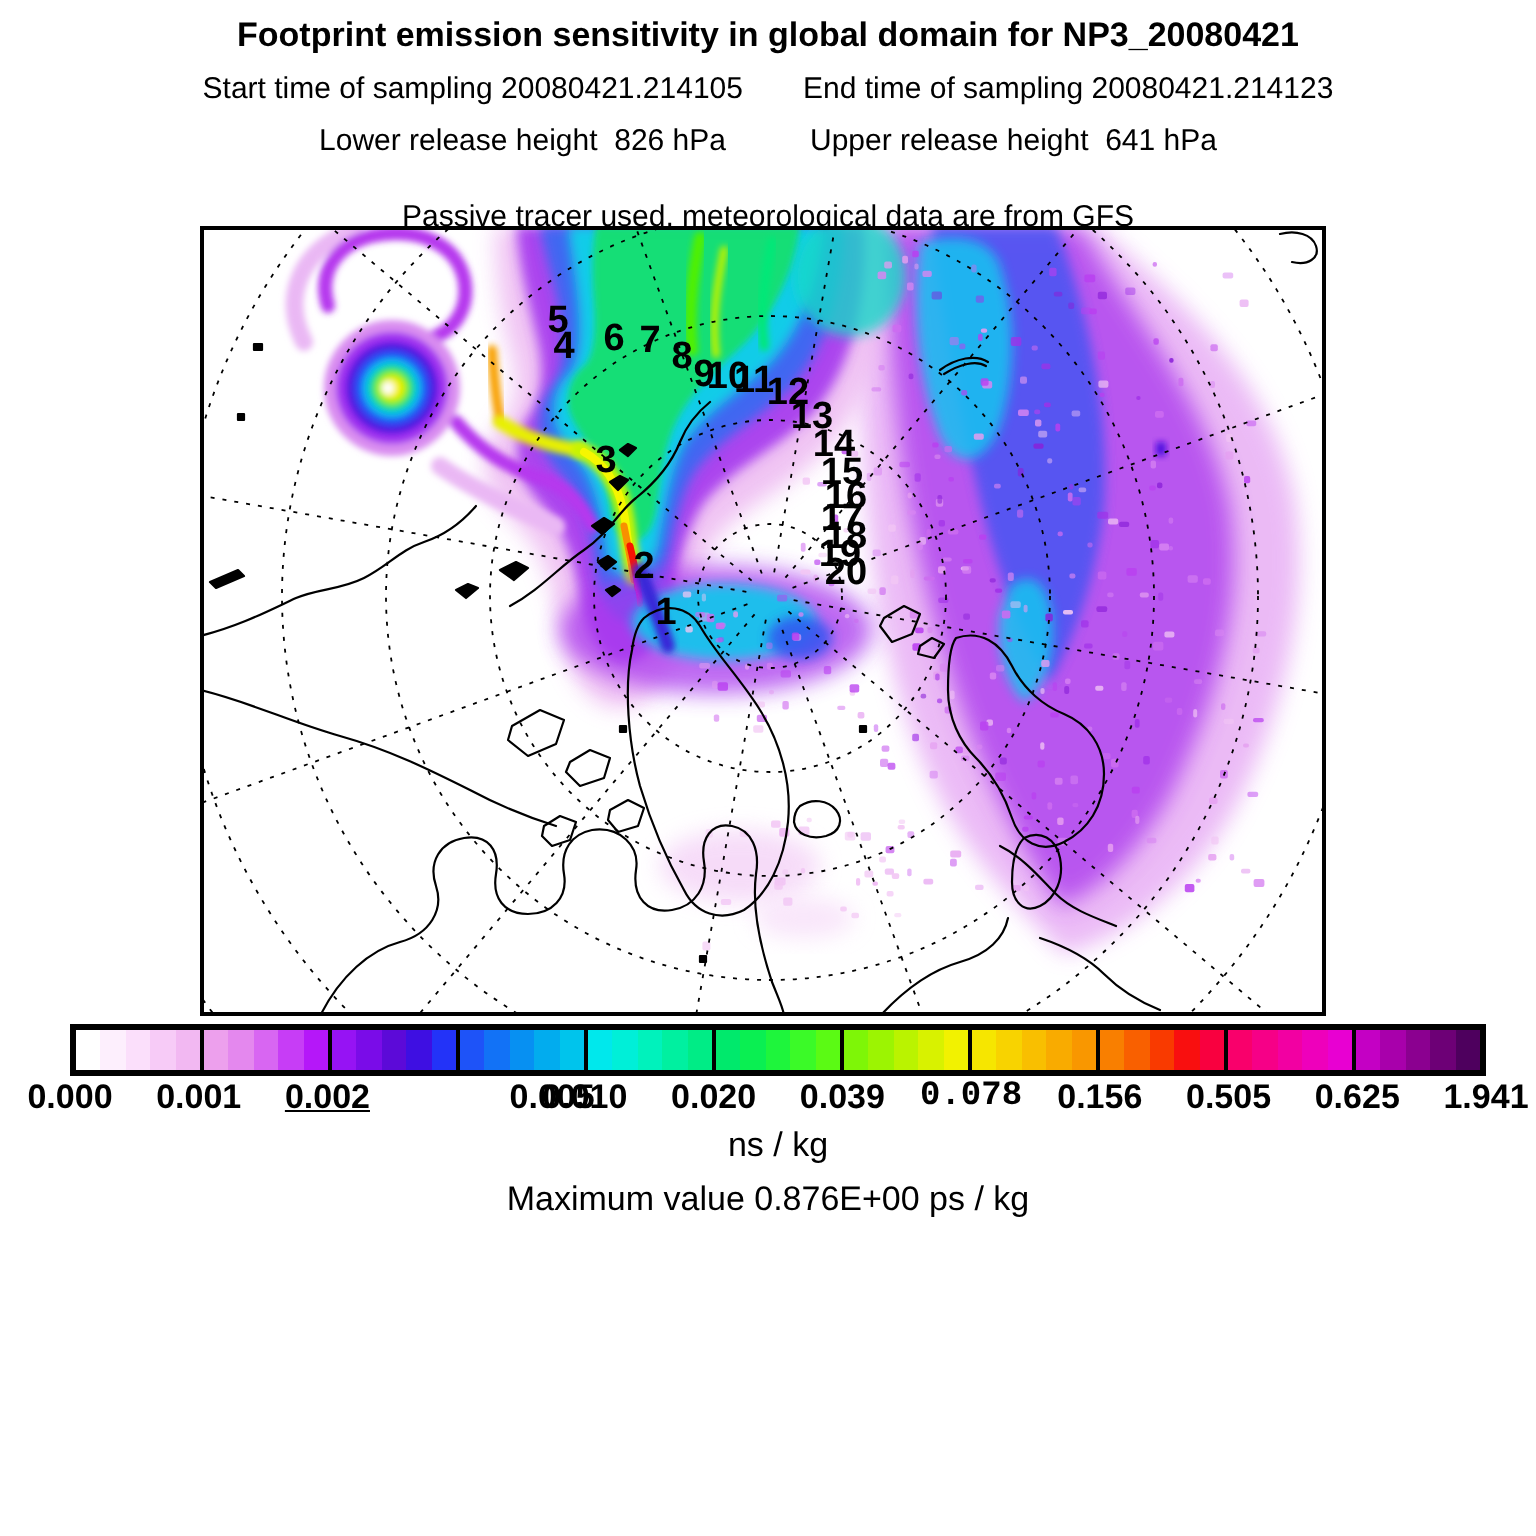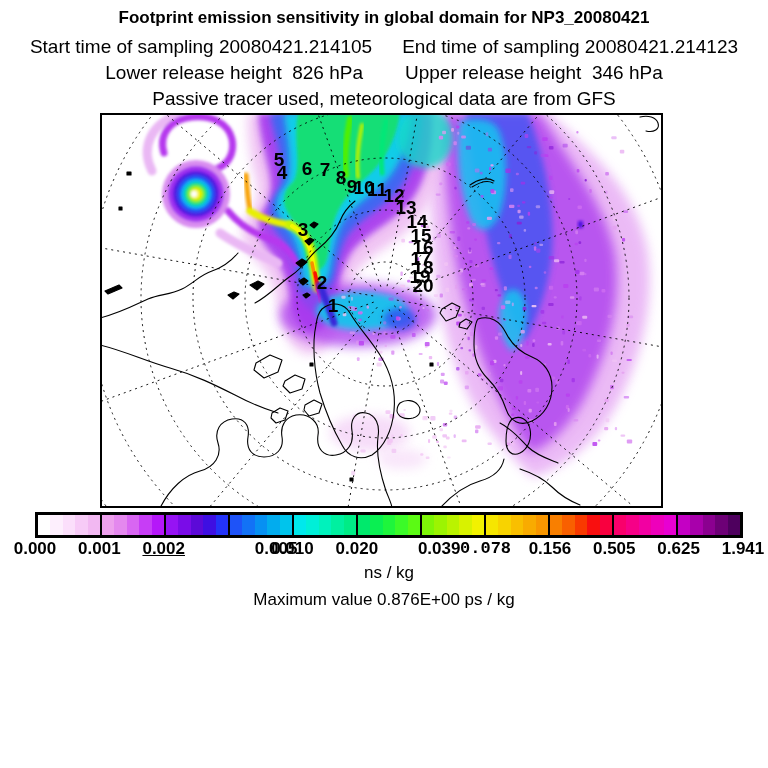--- a/index.html
+++ b/index.html
@@ -1,42 +1,42 @@
 <!DOCTYPE html>
 <html><head>
 <meta charset="utf-8">
 <style>
   html,body{margin:0;padding:0;background:#fff;}
   body{width:768px;height:768px;position:relative;font-family:"Liberation Sans",sans-serif;color:#000;overflow:hidden;}
   .hdr{position:absolute;left:0;width:768px;text-align:center;white-space:pre;}
   #title{top:8px;font-size:17px;font-weight:bold;}
-  .meta{font-size:19px;}
+  .meta{font-size:15px;}
   #line2{top:36px;}
   #line3{top:62px;}
-  #line4{top:88px;}
+  #line4{top:100px;}
   .pair{display:inline-block;}
   .gap2{display:inline-block;width:30px;}
   .gap3{display:inline-block;width:42px;}
   #map-wrap{position:absolute;left:100px;top:113px;width:563px;height:395px;}
   #colorbar{position:absolute;left:35px;top:512px;width:708px;height:26px;box-sizing:border-box;border:3px solid #000;display:flex;}
   .cb-seg{flex:1 1 0;display:flex;border-right:2.5px solid #000;}
   .cb-seg:last-child{border-right:none;}
   .cb-cell{flex:1 1 0;}
   #cb-ticks{position:absolute;left:35px;top:539px;width:708px;height:18px;}
   .cb-tick{position:absolute;transform:translateX(-50%);font-size:17px;font-weight:bold;white-space:nowrap;}
   #units{position:absolute;left:35px;width:708px;top:563px;text-align:center;font-size:17px;}
   #maxline{position:absolute;left:0;width:768px;top:590px;text-align:center;font-size:17px;}
   .traj{font-family:"Liberation Sans",sans-serif;font-size:19px;font-weight:bold;fill:#000;}
 </style>
 </head>
 <body>
 
 <div class="hdr" id="title">Footprint emission sensitivity in global domain for NP3_20080421</div>
 <div class="hdr meta" id="line2"><span class="pair">Start time of sampling 20080421.214105</span><span class="gap2"></span><span class="pair">End time of sampling 20080421.214123</span></div>
-<div class="hdr meta" id="line3"><span class="pair">Lower release height  826 hPa</span><span class="gap3"></span><span class="pair">Upper release height  346 hPa</span></div>
+<div class="hdr meta" id="line3"><span class="pair">Lower release height  826 hPa</span><span class="gap3"></span><span class="pair">Upper release height  641 hPa</span></div>
 <div class="hdr meta" id="line4">Passive tracer used, meteorological data are from GFS</div>
 
 <div id="map-wrap">
 <svg id="map-svg" width="563" height="395" viewBox="0 0 563 395">
   <defs>
     <filter id="b1" x="-40%" y="-40%" width="180%" height="180%">
           <feGaussianBlur stdDeviation="1.6"></feGaussianBlur>
         </filter>
     <filter id="b2" x="-40%" y="-40%" width="180%" height="180%">
           <feGaussianBlur stdDeviation="3"></feGaussianBlur>
@@ -559,21 +559,21 @@
       <div class="cb-cell" style="background: rgb(78, 0, 94);"></div>
     </div>
   </div>
 <div id="cb-ticks">
     <span class="cb-tick" style="left: 0%;">0.000</span>
     <span class="cb-tick" style="left: 9.09091%;">0.001</span>
     <span class="cb-tick" style="left: 18.1818%; text-decoration: underline;">0.002</span>
     <span class="cb-tick" style="left: 27.2727%; margin-left: 48px;">0.005</span>
     <span class="cb-tick" style="left: 36.3636%;">0.010</span>
     <span class="cb-tick" style="left: 45.4545%;">0.020</span>
-    <span class="cb-tick" style="left: 54.5455%; margin-left: 18px;">0.039</span>
+    <span class="cb-tick" style="left: 54.5455%;">0.039</span>
     <span class="cb-tick" style="left: 63.6364%; font-family: Liberation Mono, monospace;">0.078</span>
     <span class="cb-tick" style="left: 72.7273%; text-align: center;">0.156</span>
     <span class="cb-tick" style="left: 81.8182%;">0.505</span>
     <span class="cb-tick" style="left: 90.9091%;">0.625</span>
     <span class="cb-tick" style="left: 100%;">1.941</span>
   </div>
 <div id="units">ns / kg</div>
 <div id="maxline">Maximum value  0.876E+00 ps / kg</div>
 
 </body></html>

